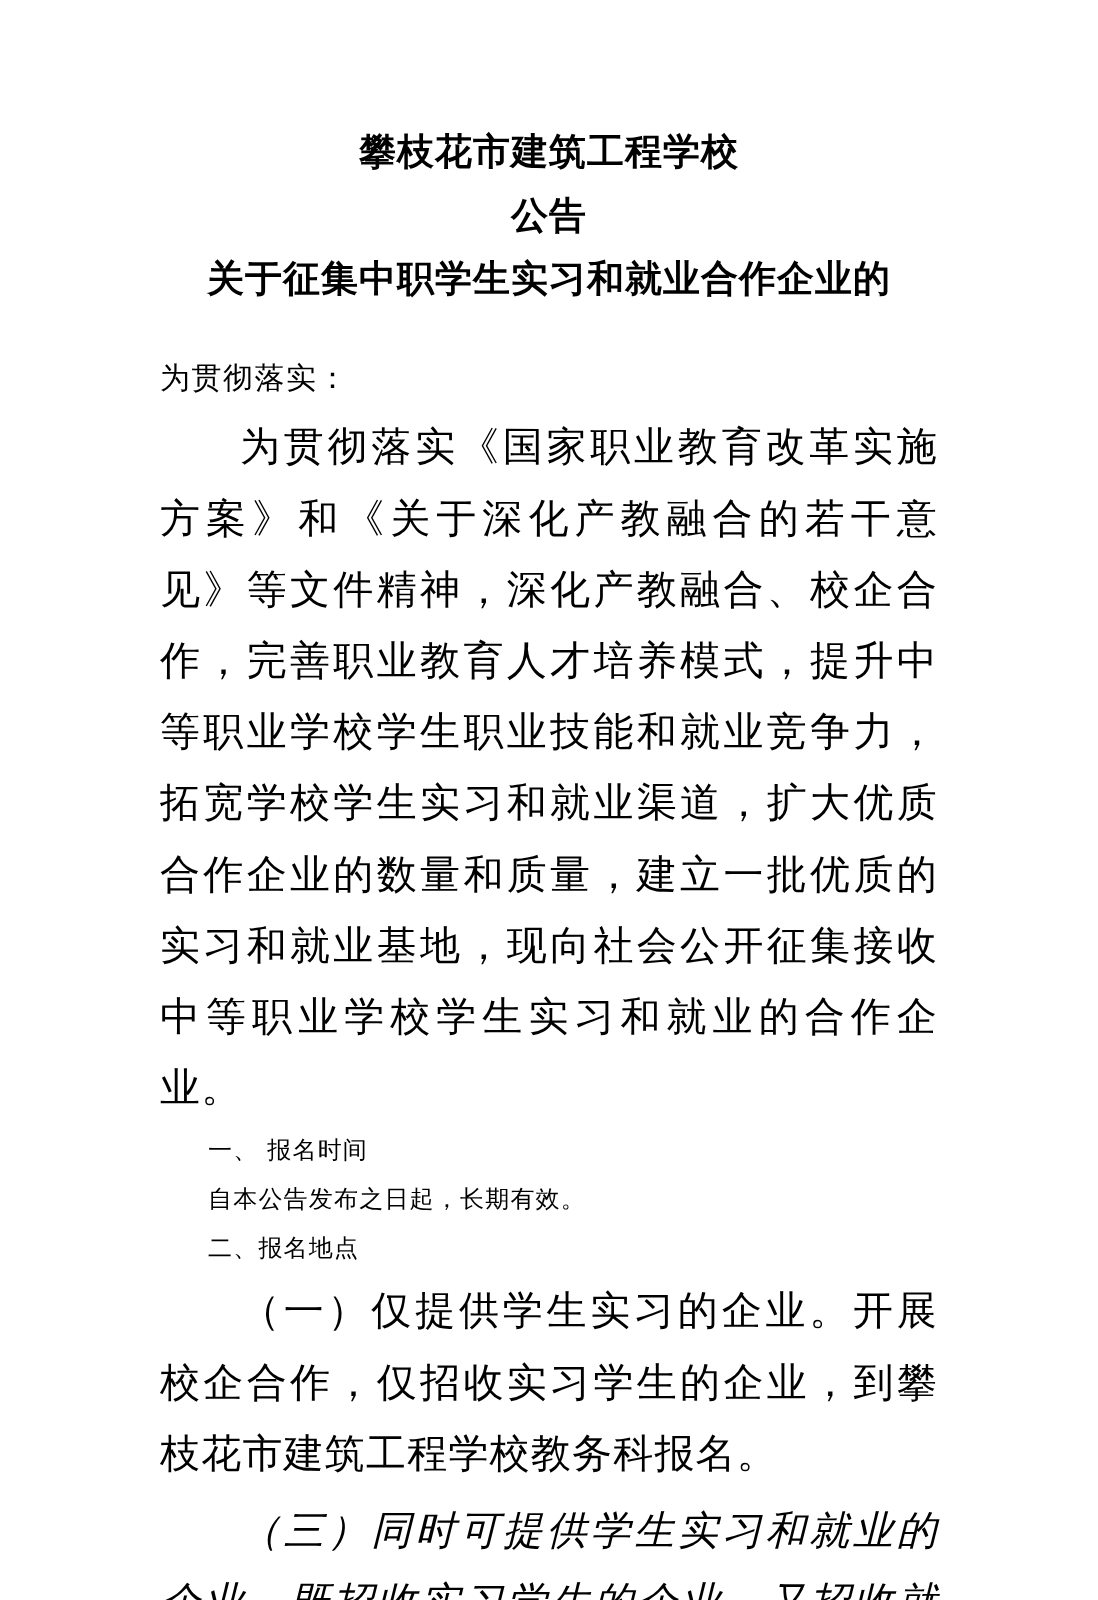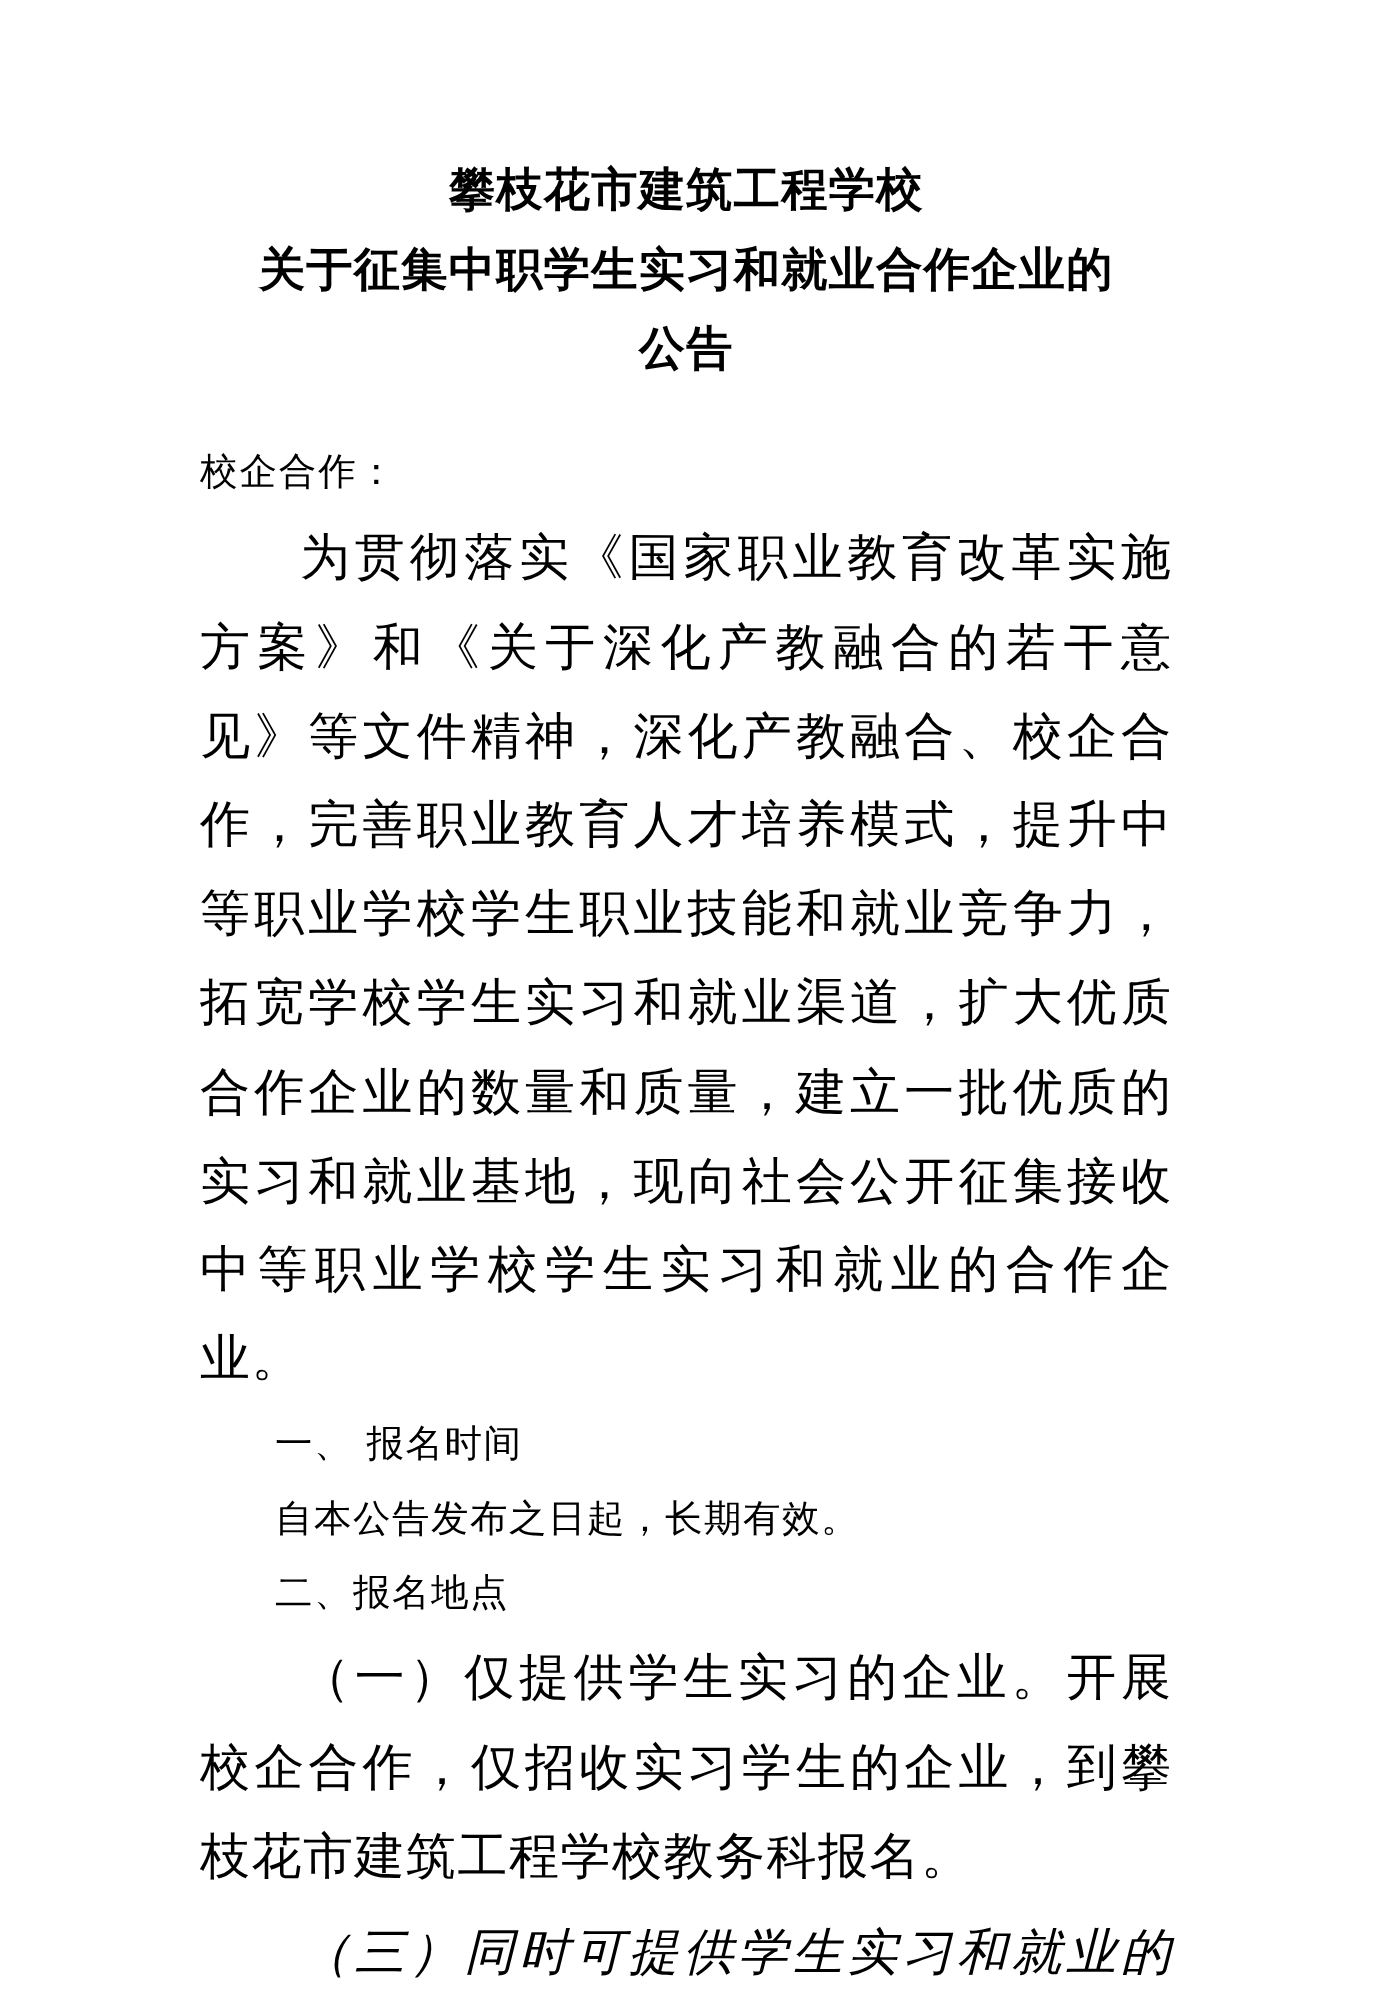--- a/index.html
+++ b/index.html
@@ -42,43 +42,43 @@
   p.body-para {
     font-size: 40px;
     line-height: 1.78;
     margin: 0 0 6px 0;
     text-align: justify;
     text-justify: inter-ideograph;
     text-indent: 2em;
     letter-spacing: 1.2px;
   }
   p.item-line {
-    font-size: 30px;
+    font-size: 24px;
     line-height: 1.78;
     margin: 0 0 6px 0;
     text-indent: 2em;
     letter-spacing: 1.2px;
   }
   p.tight {
     margin-bottom: 0;
     font-style: italic;
   }
 </style>
 </head>
 <body>
 
 <div class="page">
 
   <div class="title-block">
     <div class="title-line">攀枝花市建筑工程学校</div>
+    <div class="title-line">公告</div>
     <div class="title-line">关于征集中职学生实习和就业合作企业的</div>
-    <div class="title-line">公告</div>
   </div>
 
-  <div class="salutation">校企合作：</div>
+  <div class="salutation">为贯彻落实：</div>
 
   <p class="body-para">为贯彻落实《国家职业教育改革实施方案》和《关于深化产教融合的若干意见》等文件精神，深化产教融合、校企合作，完善职业教育人才培养模式，提升中等职业学校学生职业技能和就业竞争力，拓宽学校学生实习和就业渠道，扩大优质合作企业的数量和质量，建立一批优质的实习和就业基地，现向社会公开征集接收中等职业学校学生实习和就业的合作企业。</p>
 
   <p class="item-line">一、 报名时间</p>
   <p class="item-line">自本公告发布之日起，长期有效。</p>
 
   <p class="item-line">二、报名地点</p>
   <p class="body-para">（一）仅提供学生实习的企业。开展校企合作，仅招收实习学生的企业，到攀枝花市建筑工程学校教务科报名。</p>
   <p class="body-para tight">（三）同时可提供学生实习和就业的企业。既招收实习学生的企业，又招收就业学生的企业；分别到攀枝花市建筑</p>
 

